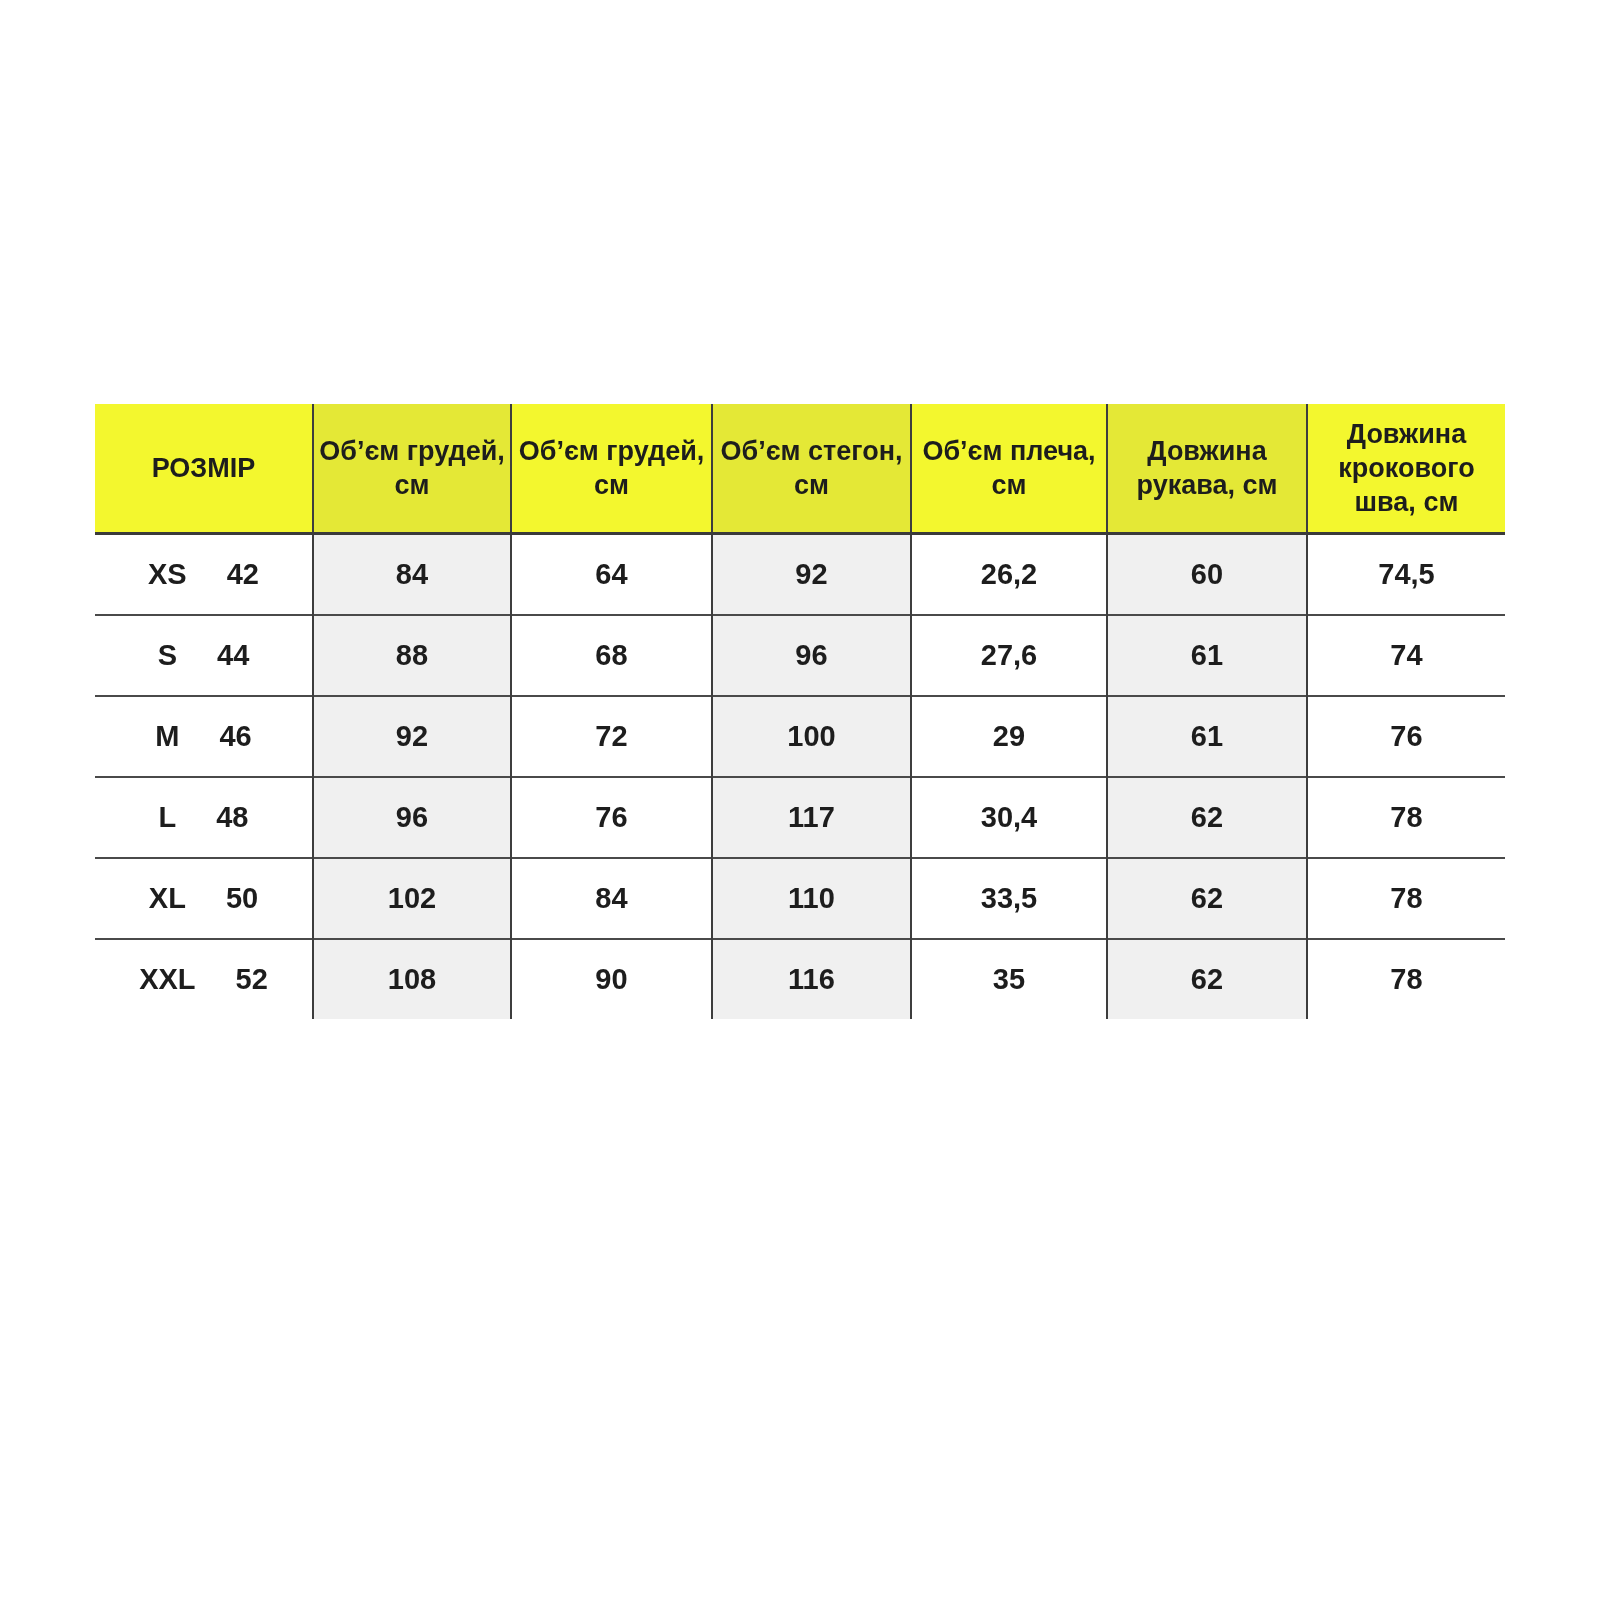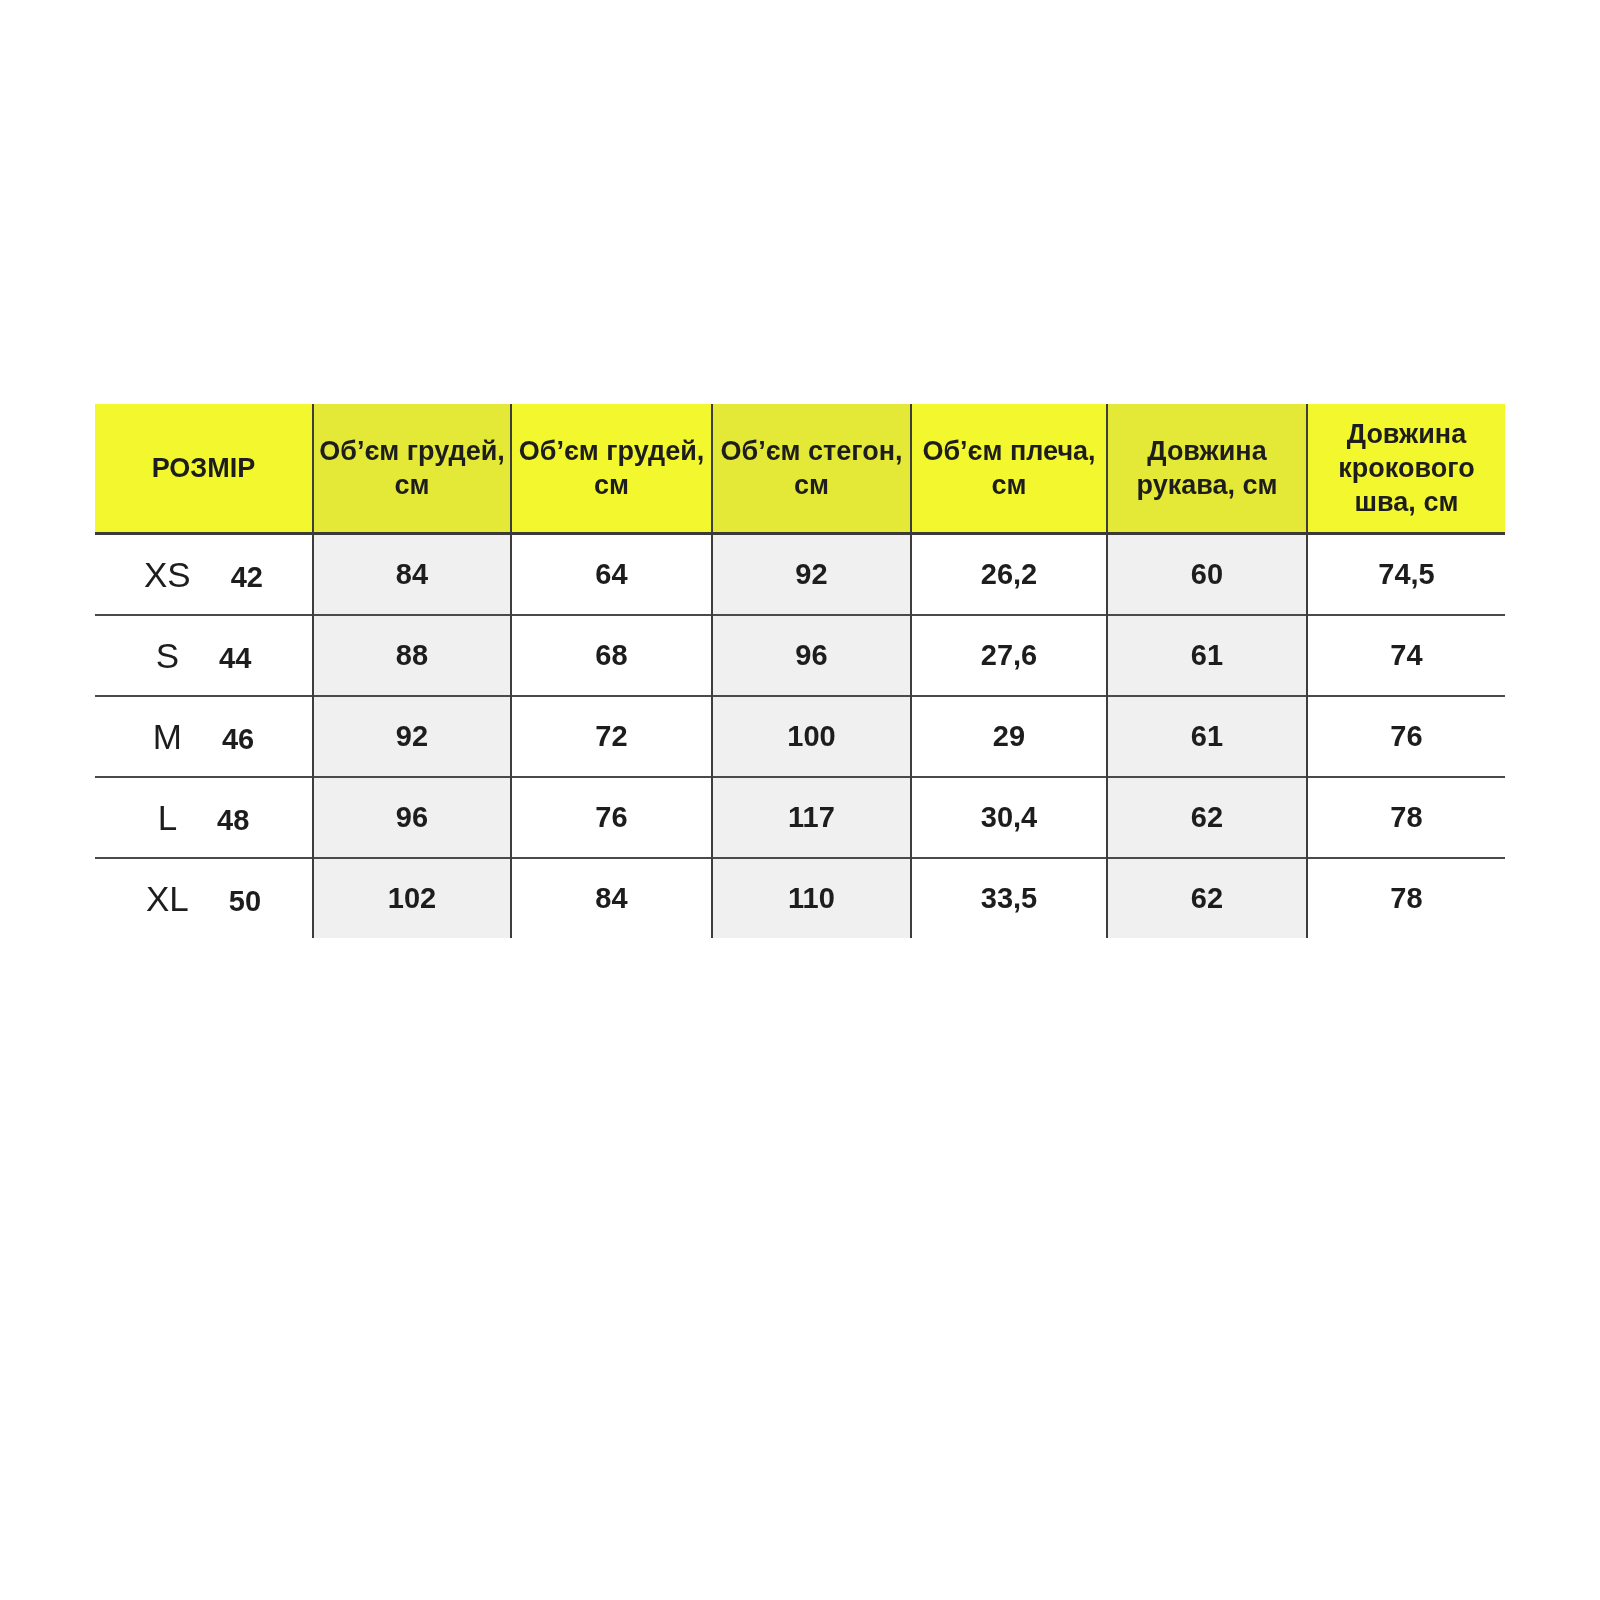--- a/index.html
+++ b/index.html
@@ -56,21 +56,21 @@
   }
   .size-chart th.vline,.size-chart td.vline{
     border-left:2px solid var(--vline);
   }
   .size-cell-inner{
     display:flex;
     justify-content:center;
     align-items:baseline;
     gap:40px;
   }
-  .size-label{font-weight:400;font-size:35px;}
+  .size-label{font-weight:700;font-size:29px;}
   .size-number{font-weight:700;font-size:29px;}
 </style>
 </head>
 <body>
 
 <table class="size-chart">
   <colgroup>
       <col style="width: 218px;">
       <col style="width: 198px;">
       <col style="width: 201px;">
@@ -154,14 +154,28 @@
             <span class="size-number">50</span>
           </div>
         </td>
         <td class="vline shaded">102</td>
         <td class="vline">84</td>
         <td class="vline shaded">110</td>
         <td class="vline">33,5</td>
         <td class="vline shaded">62</td>
         <td class="vline">78</td>
       </tr>
+      <tr>
+        <td>
+          <div class="size-cell-inner">
+            <span class="size-label">XXL</span>
+            <span class="size-number">52</span>
+          </div>
+        </td>
+        <td class="vline shaded">108</td>
+        <td class="vline">90</td>
+        <td class="vline shaded">116</td>
+        <td class="vline">35</td>
+        <td class="vline shaded">62</td>
+        <td class="vline">78</td>
+      </tr>
     </tbody>
 </table>
 
 </body></html>

